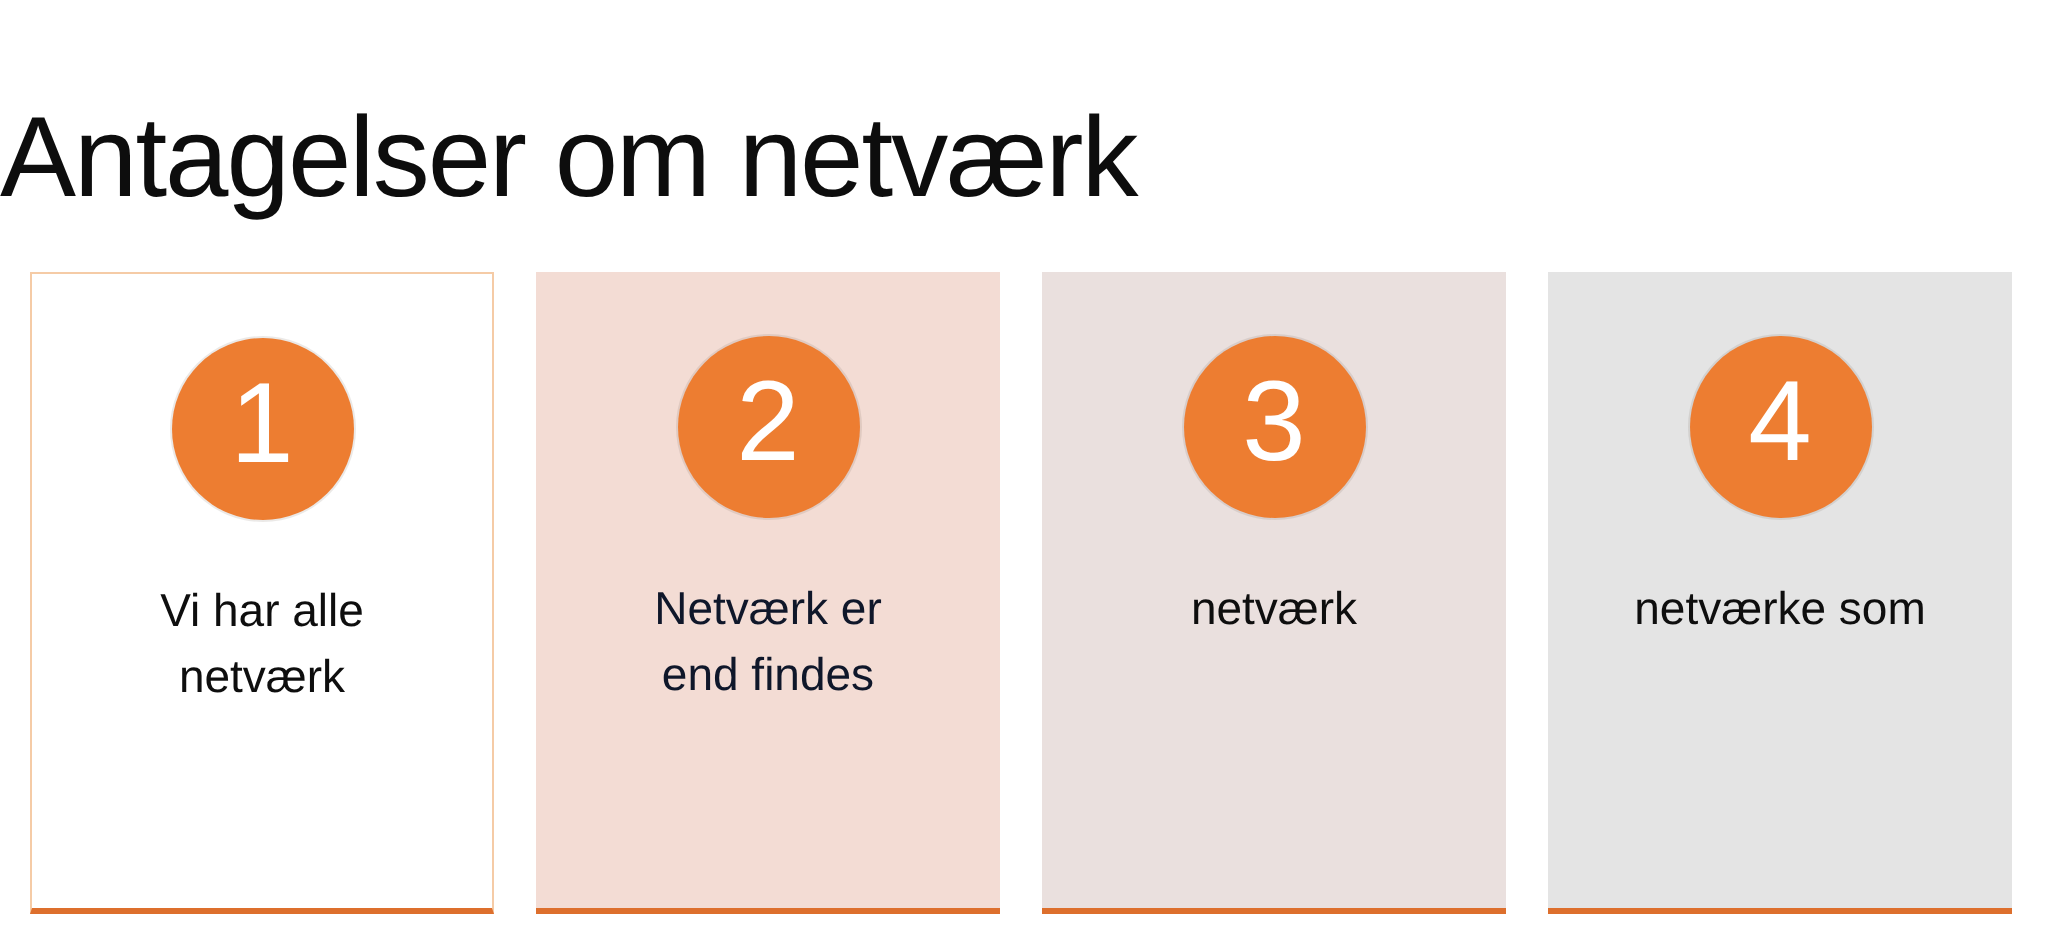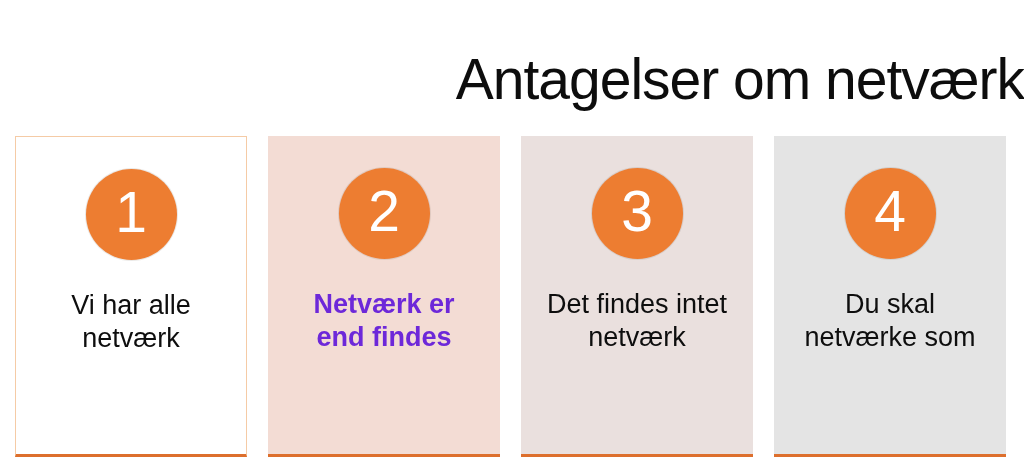--- a/index.html
+++ b/index.html
@@ -14,21 +14,21 @@
     position: relative;
     overflow: hidden;
   }
   .slide-title {
     position: absolute;
     top: 0;
     left: 0;
     width: 1024px;
     height: 82px;
     line-height: 82px;
-    text-align: right;
+    text-align: left;
     font-size: 57px;
     font-weight: 300;
     letter-spacing: -1px;
     color: #0d0d0d;
     white-space: nowrap;
   }
   .cards-row {
     position: absolute;
     left: 15px;
     top: 136px;
@@ -66,21 +66,21 @@
     font-size: 57px;
     line-height: 1;
     transform: translateY(-2px);
   }
   .card-text {
     position: absolute;
     top: 152px;
     left: 0;
     width: 100%;
     text-align: center;
-    font-size: 27px;
+    font-size: 23px;
     line-height: 33px;
     color: #0e0e0e;
   }
 </style>
 </head>
 <body>
 
 <h1 class="slide-title">Antagelser om netværk</h1>
 
 <div class="cards-row">
@@ -92,39 +92,37 @@
     <div class="card-text" style="color: rgb(14, 14, 14);">
       <div>Vi har alle</div>
       <div>netværk</div>
     </div>
   </div>
 
   <div class="card card-2" style="background: rgb(243, 220, 212); border-bottom-color: rgb(221, 111, 45);">
     <div class="circle" style="background: rgb(237, 125, 49);">
       <span class="num">2</span>
     </div>
-    <div class="card-text" style="color: #6d28d9; font-weight: bold;">
+    <div class="card-text" style="color: #0f172a;">
       <div>Netværk er</div>
       <div>end findes</div>
     </div>
   </div>
 
   <div class="card card-3" style="background: rgb(234, 224, 222); border-bottom-color: rgb(221, 111, 45);">
     <div class="circle" style="background: rgb(237, 125, 49);">
       <span class="num">3</span>
     </div>
     <div class="card-text" style="color: rgb(14, 14, 14);">
-      <div>Det findes intet</div>
       <div>netværk</div>
     </div>
   </div>
 
   <div class="card card-4" style="background: rgb(228, 228, 228); border-bottom-color: rgb(221, 111, 45);">
     <div class="circle" style="background: rgb(237, 125, 49);">
       <span class="num">4</span>
     </div>
     <div class="card-text" style="color: rgb(14, 14, 14);">
-      <div>Du skal</div>
       <div>netværke som</div>
     </div>
   </div>
 
 </div>
 
 </body></html>

